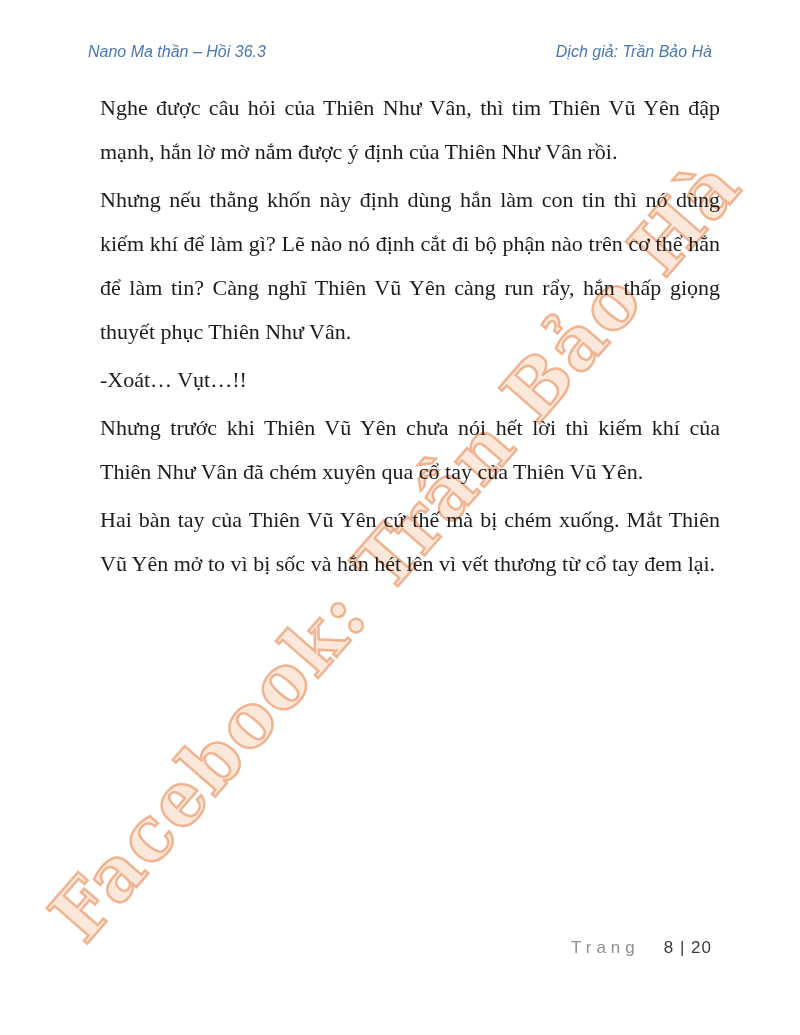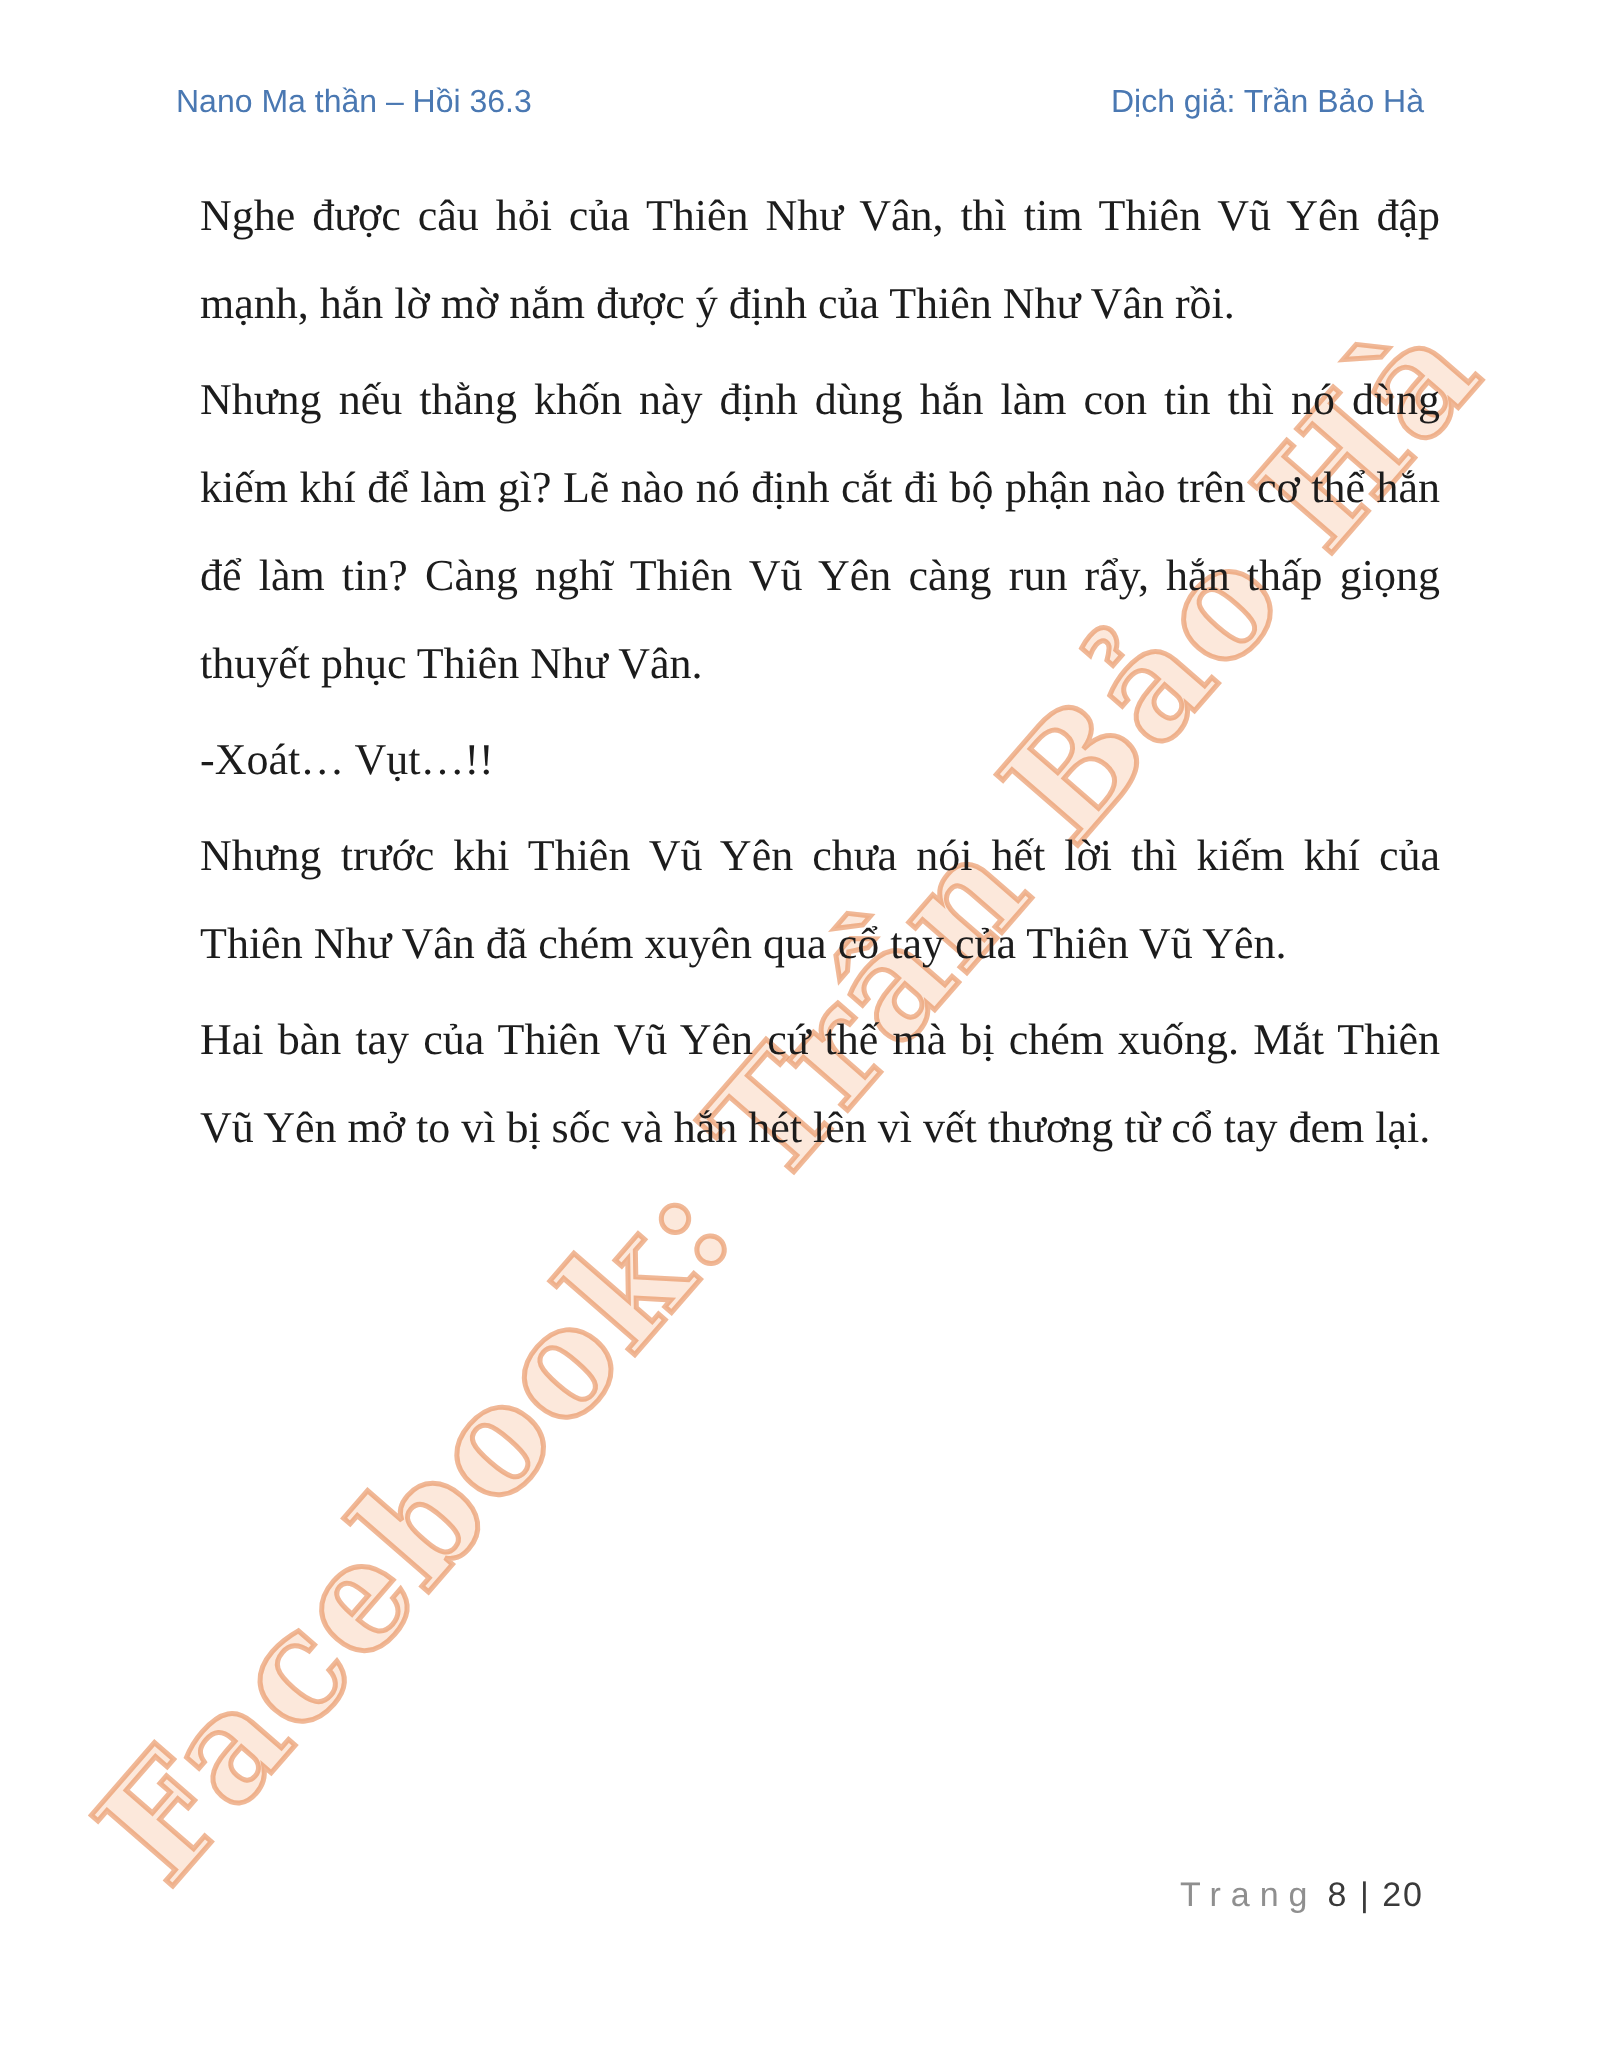--- a/index.html
+++ b/index.html
@@ -27,20 +27,21 @@
   .header {
     position: absolute;
     top: 42px; left: 88px; right: 88px;
     display: flex;
     justify-content: space-between;
     align-items: baseline;
     font-family: "Liberation Sans", sans-serif;
     font-size: 16px;
     line-height: 20px;
     color: var(--header-color);
+    font-style: italic;
   }
   .content {
     position: absolute;
     top: 86px; left: 100px;
     width: 620px;
     color: var(--text-color);
     font-size: 22px;
     line-height: 44px;
     text-align: justify;
   }
@@ -65,21 +66,21 @@
     position: absolute;
     top: 936px; right: 88px;
     font-family: "Liberation Sans", sans-serif;
     font-size: 17px;
     line-height: 24px;
     white-space: nowrap;
   }
   .footer .page-label {
     color: var(--footer-label-color);
     letter-spacing: 5px;
-    margin-right: 5px;
+    margin-right: 24px;
   }
   .footer .page-number {
     color: var(--footer-page-color);
     letter-spacing: 1px;
   }
 </style>
 </head>
 <body>
 
 <div class="page">

